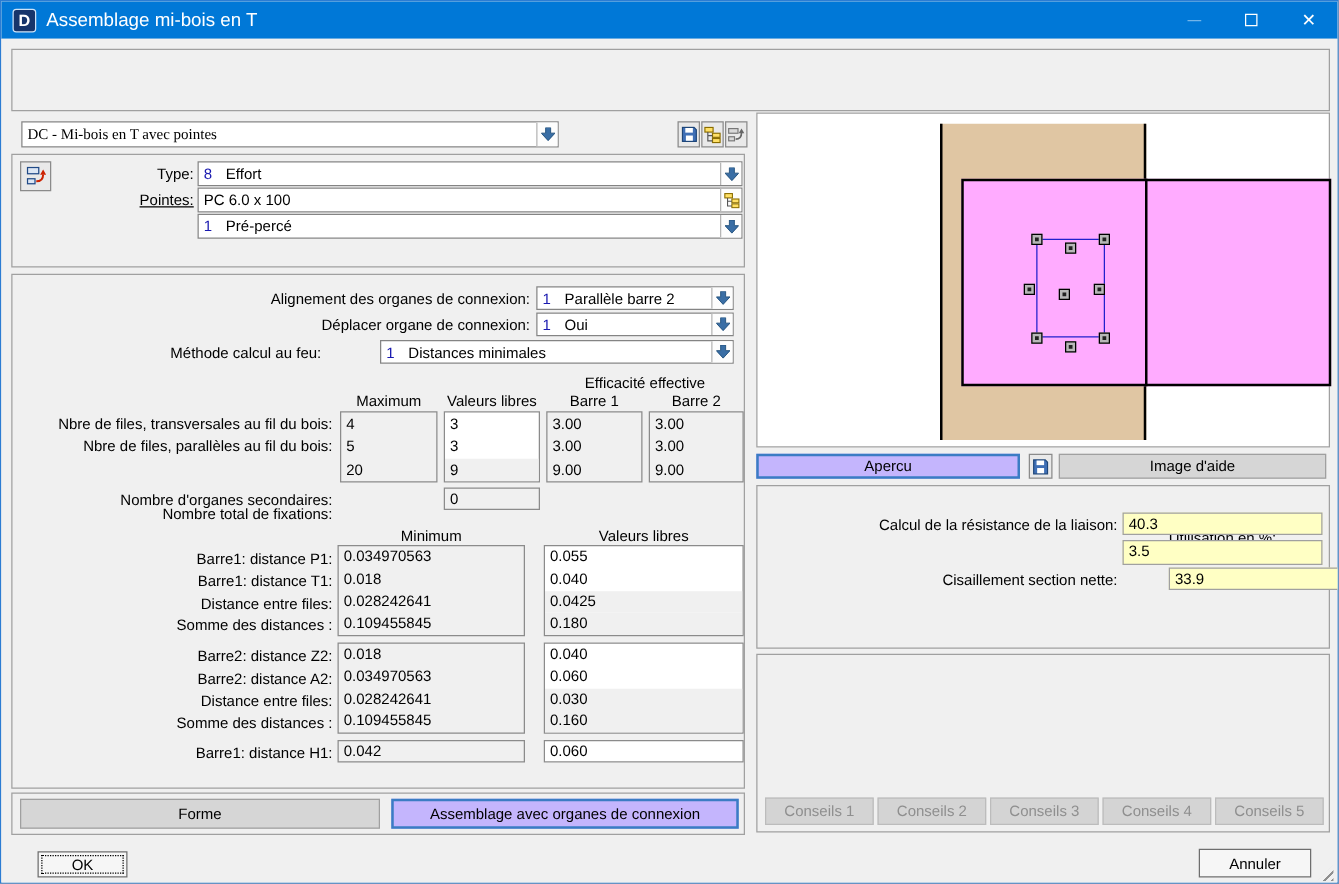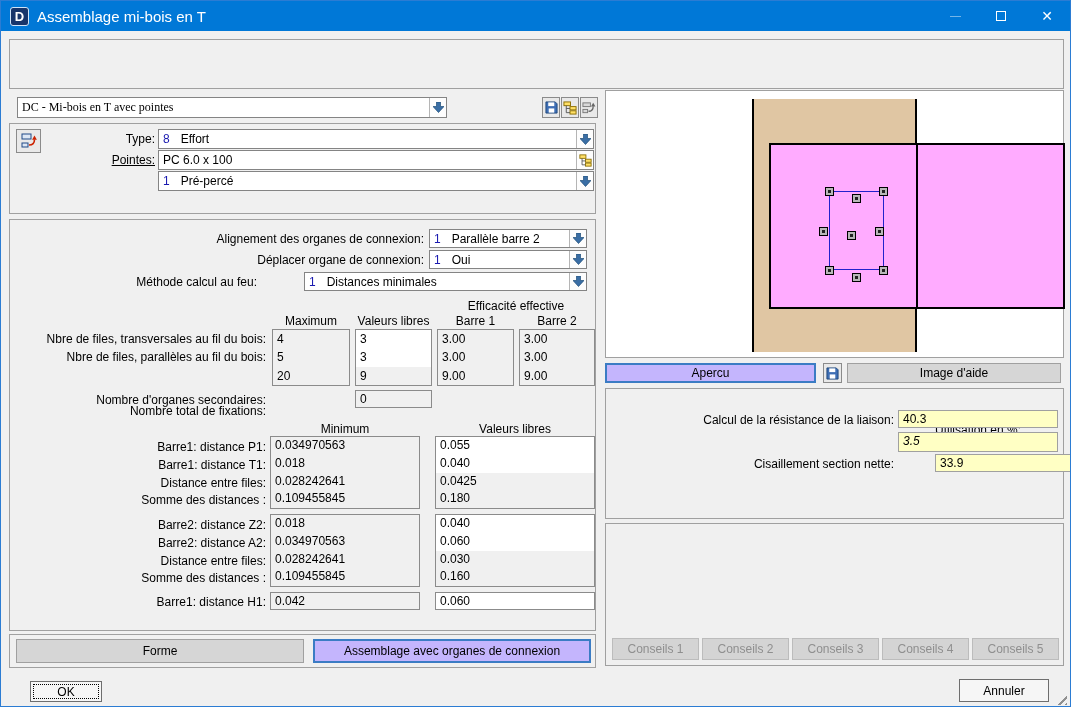--- a/index.html
+++ b/index.html
@@ -316,21 +316,21 @@
           <rect x="3.5" y="1.5" width="6.5" height="4" fill="#fff"></rect>
           <rect x="4" y="8" width="6" height="4.5" fill="#fff"></rect>
         </svg>
     </div>
     <div class="btn" style="left:846px;top:332px;width:214px;height:20px;">Image d'aide</div>
 
     <div class="gbox" style="left:604px;top:357px;width:459px;height:131px;">
       <div class="chead" style="left:292px;top:5px;width:160px;margin-top:29px;">Utilisation en %:</div>
       <div class="rlabel" style="left:0;top:24px;width:288px;">Calcul de la résistance de la liaison:</div>
       <div class="yfld" style="left:292px;top:21px;width:160px;height:18px;">40.3</div>
-      <div class="yfld" style="left:292px;top:43px;width:160px;height:20px;font-style:italic;">3.5</div>
+      <div class="yfld" style="left:292px;top:43px;width:160px;height:20px;">3.5</div>
       <div class="rlabel" style="left:0;top:68px;width:288px;">Cisaillement section nette:</div>
       <div class="yfld" style="left:292px;top:65px;width:148px;height:18px;margin-left:37px;">33.9</div>
     </div>
 
     <div class="gbox" style="left:604px;top:492px;width:459px;height:143px;">
       <div class="btn btn-dis" style="left:6px;top:114px;width:87px;height:22px;">Conseils 1</div>
       <div class="btn btn-dis" style="left:96px;top:114px;width:87px;height:22px;">Conseils 2</div>
       <div class="btn btn-dis" style="left:186px;top:114px;width:87px;height:22px;">Conseils 3</div>
       <div class="btn btn-dis" style="left:276px;top:114px;width:87px;height:22px;">Conseils 4</div>
       <div class="btn btn-dis" style="left:366px;top:114px;width:87px;height:22px;">Conseils 5</div>

